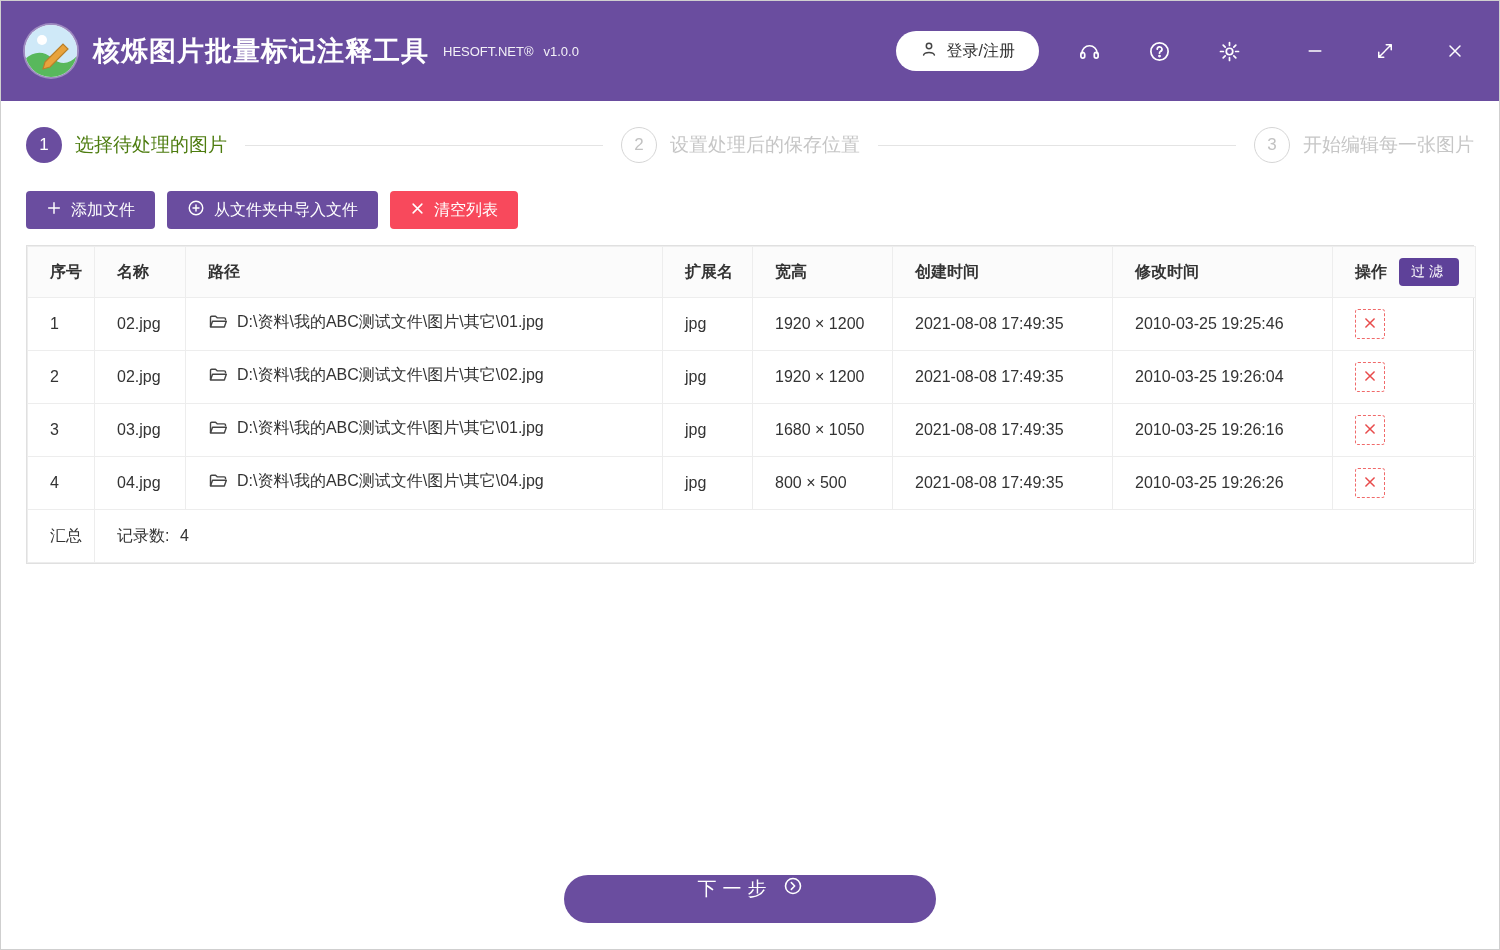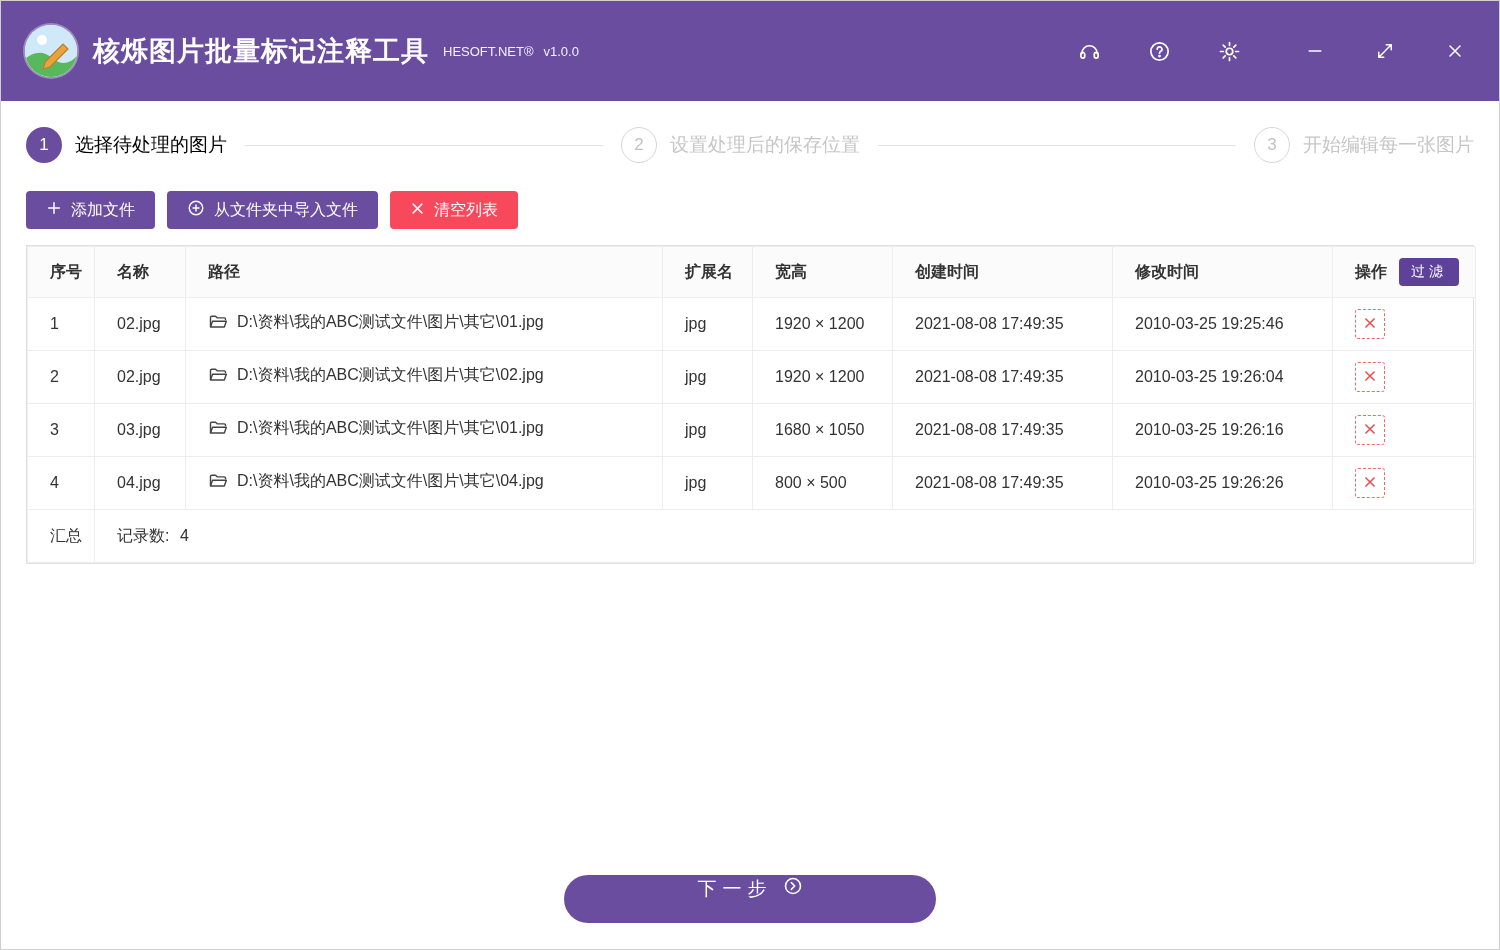--- a/index.html
+++ b/index.html
@@ -22,21 +22,21 @@
   .tb-iconbtn svg{display:block;}
   .win-controls{display:flex;align-items:center;margin-left:16px;}
   
   .steps{display:flex;align-items:center;padding:0 25px;height:72px;margin-top:8px;}
   .step{display:flex;align-items:center;gap:13px;flex:0 0 auto;}
   .step-circle{width:36px;height:36px;border-radius:50%;display:flex;align-items:center;justify-content:center;
         font-size:17px;box-sizing:border-box;}
   .step-circle.active{background:#6A4D9F;color:#fff;}
   .step-circle.inactive{background:#fff;border:1px solid #d6d6d6;color:#c2c2c2;}
   .step-label{font-size:19px;}
-  .step-label.active{color:#000000;}
+  .step-label.active{color:#4d7c0f;}
   .step-label.inactive{color:#c6c6c6;}
   .step-line{flex:1;height:1px;background:#e4e4e4;margin:0 18px;}
   
   .toolbar{display:flex;gap:12px;padding:10px 25px 16px;}
   .btn{height:38px;border:none;border-radius:4px;color:#fff;display:flex;align-items:center;gap:9px;
         padding:0 20px;font-size:16px;cursor:pointer;font-family:inherit;}
   .btn.primary{background:#6A4D9F;}
   .btn.danger{background:#F8495C;}
   
   .table-wrap{margin:0 25px;border:1px solid #e0e0e0;}
@@ -72,20 +72,29 @@
         <path d="M20 37 L38 19 l5 5 L25 42 l-7 2 z" fill="#e8a33d" stroke="#b97f2a" stroke-width="1.2"></path>
       </svg>
     </div>
     <div class="app-title">核烁图片批量标记注释工具</div>
     <div class="app-sub">
       <span>HESOFT.NET®</span>
       <span>v1.0.0</span>
     </div>
     <div class="tb-spacer"></div>
 
+    <button class="login-pill">
+      <span>
+        <svg width="18" height="18" viewBox="0 0 24 24" fill="none" stroke="#444" stroke-width="2" stroke-linecap="round">
+          <circle cx="12" cy="8" r="3.6"></circle>
+            <path d="M4.8 20c1.6-4.4 12.8-4.4 14.4 0"></path>
+        </svg>
+      </span>
+      <span>登录/注册</span>
+    </button>
 
     <button class="tb-iconbtn">
       <span>
         <svg width="23" height="23" viewBox="0 0 24 24" fill="none" stroke="#fff" stroke-width="1.8" stroke-linecap="round">
           <path d="M4 14a8 8 0 0 1 16 0"></path>
           <rect x="3" y="13" width="4" height="6" rx="2"></rect>
           <rect x="17" y="13" width="4" height="6" rx="2"></rect>
         </svg>
       </span>
     </button>

